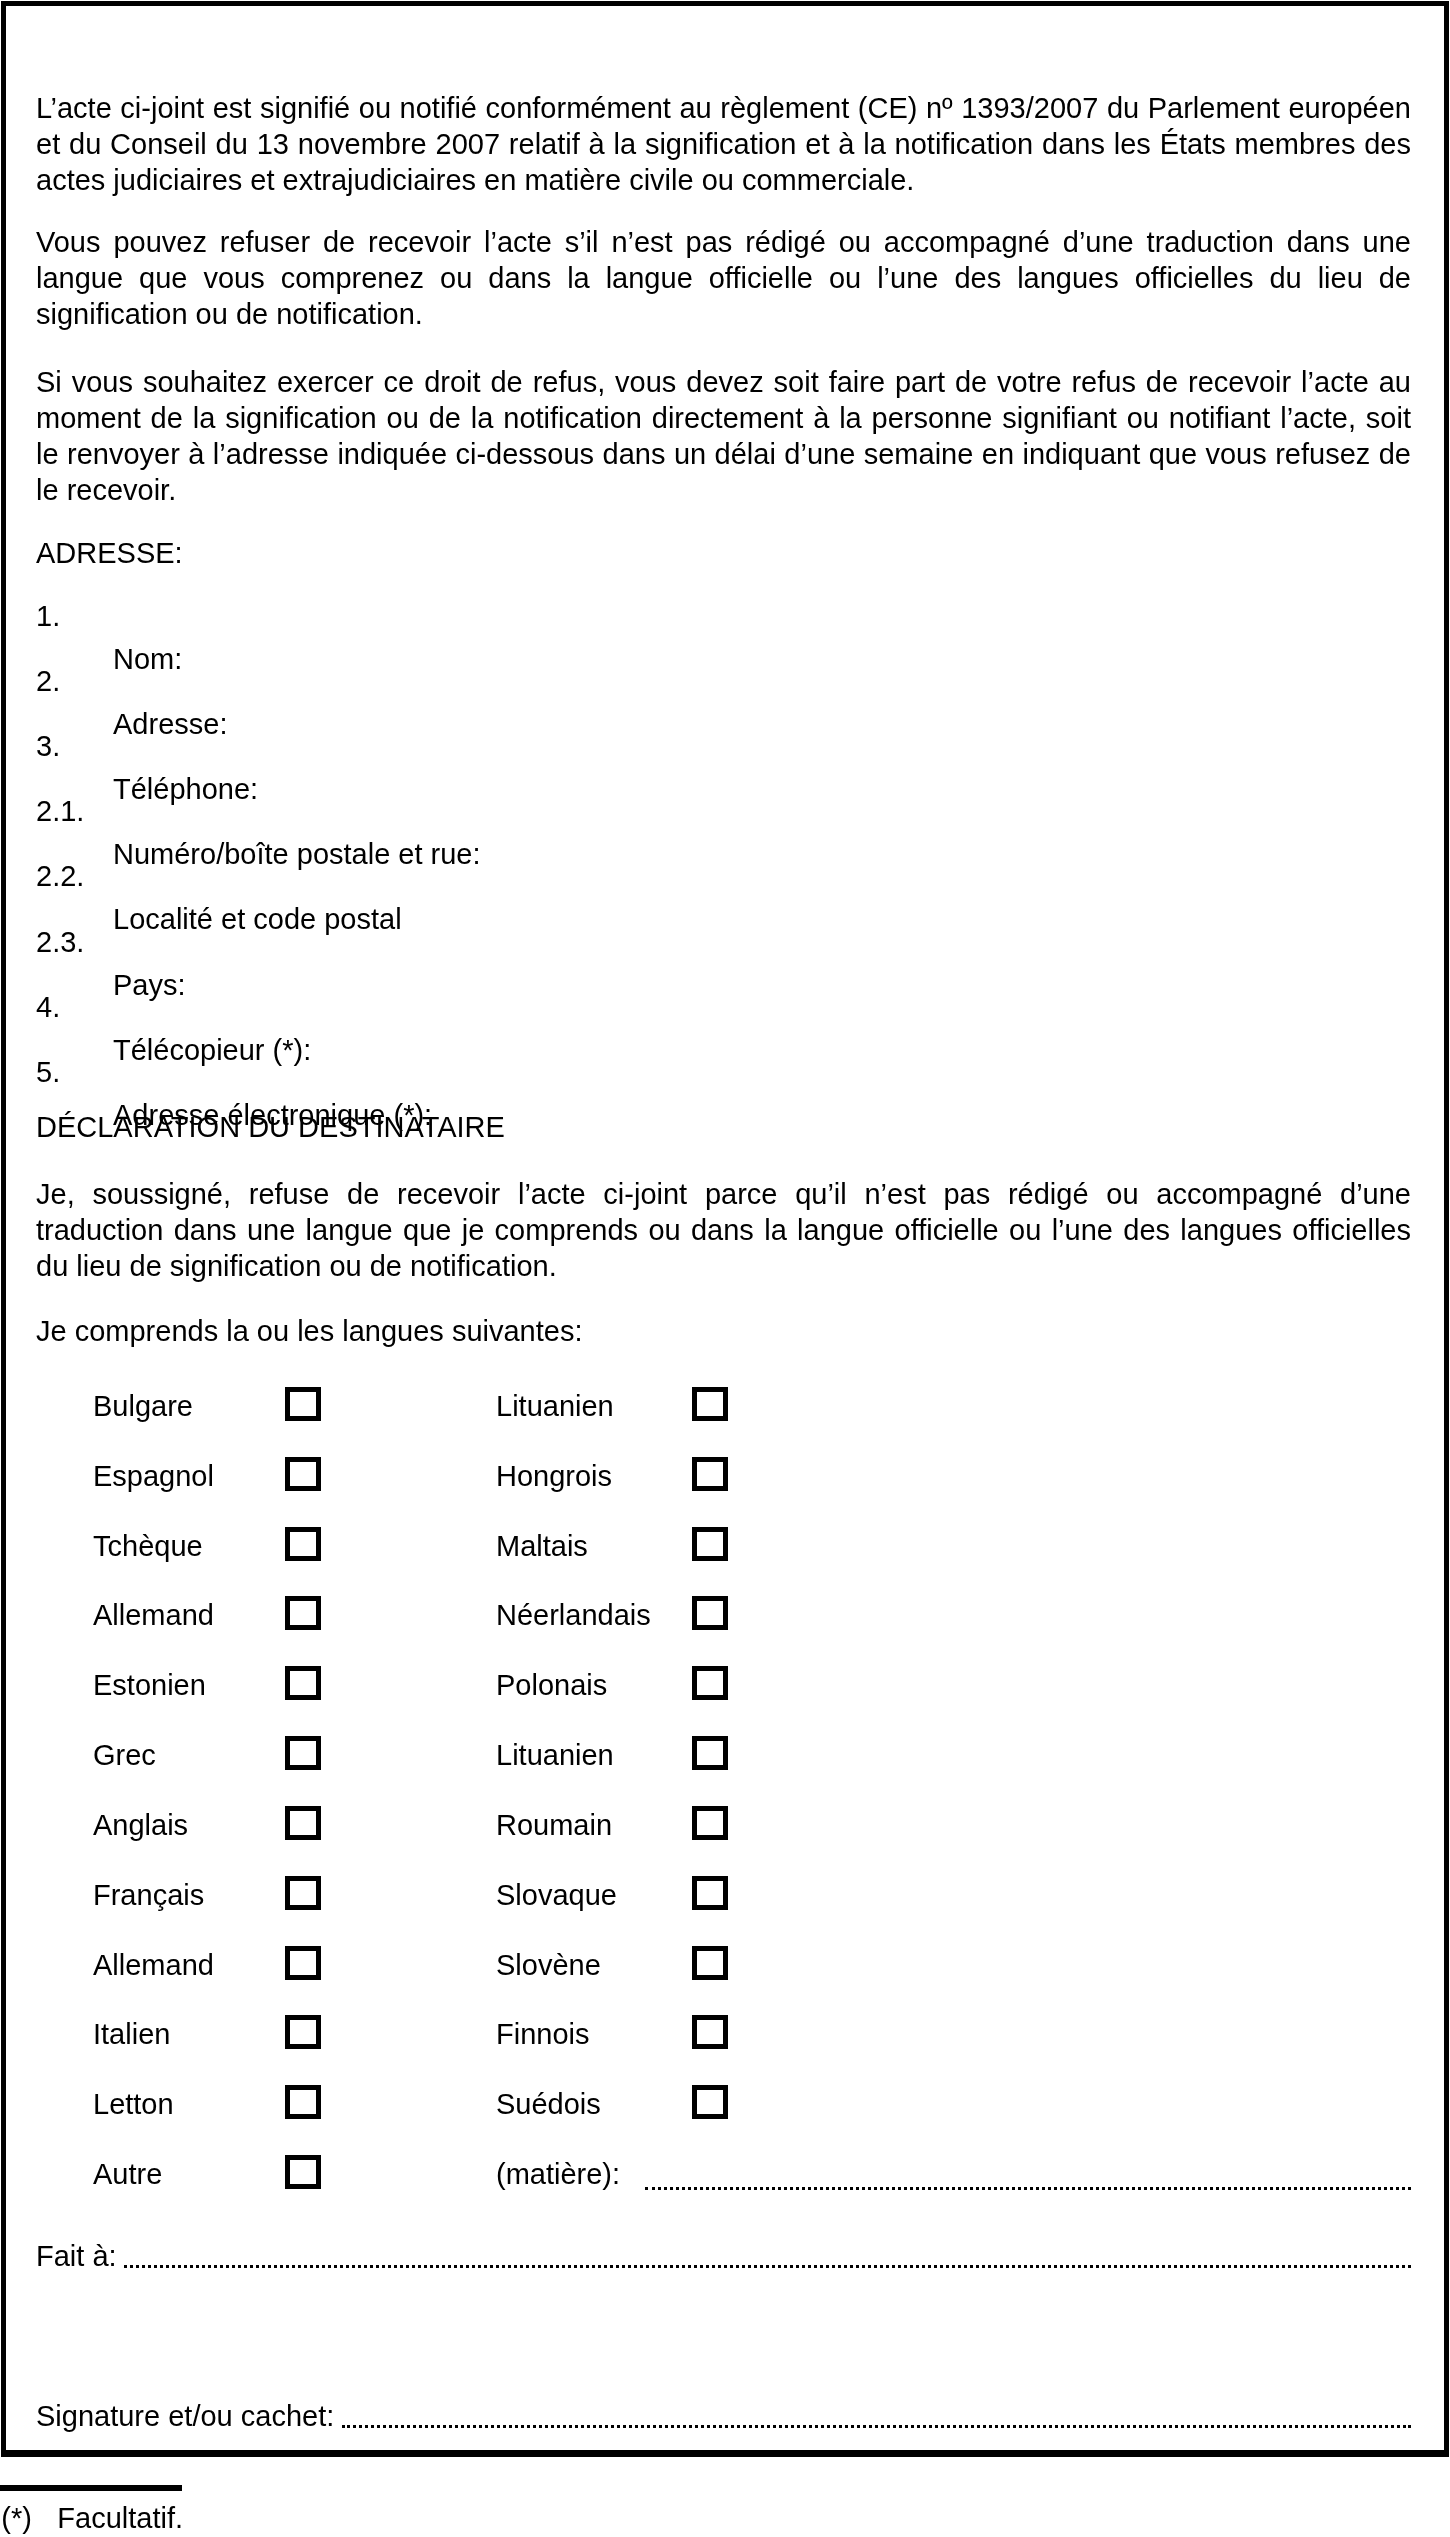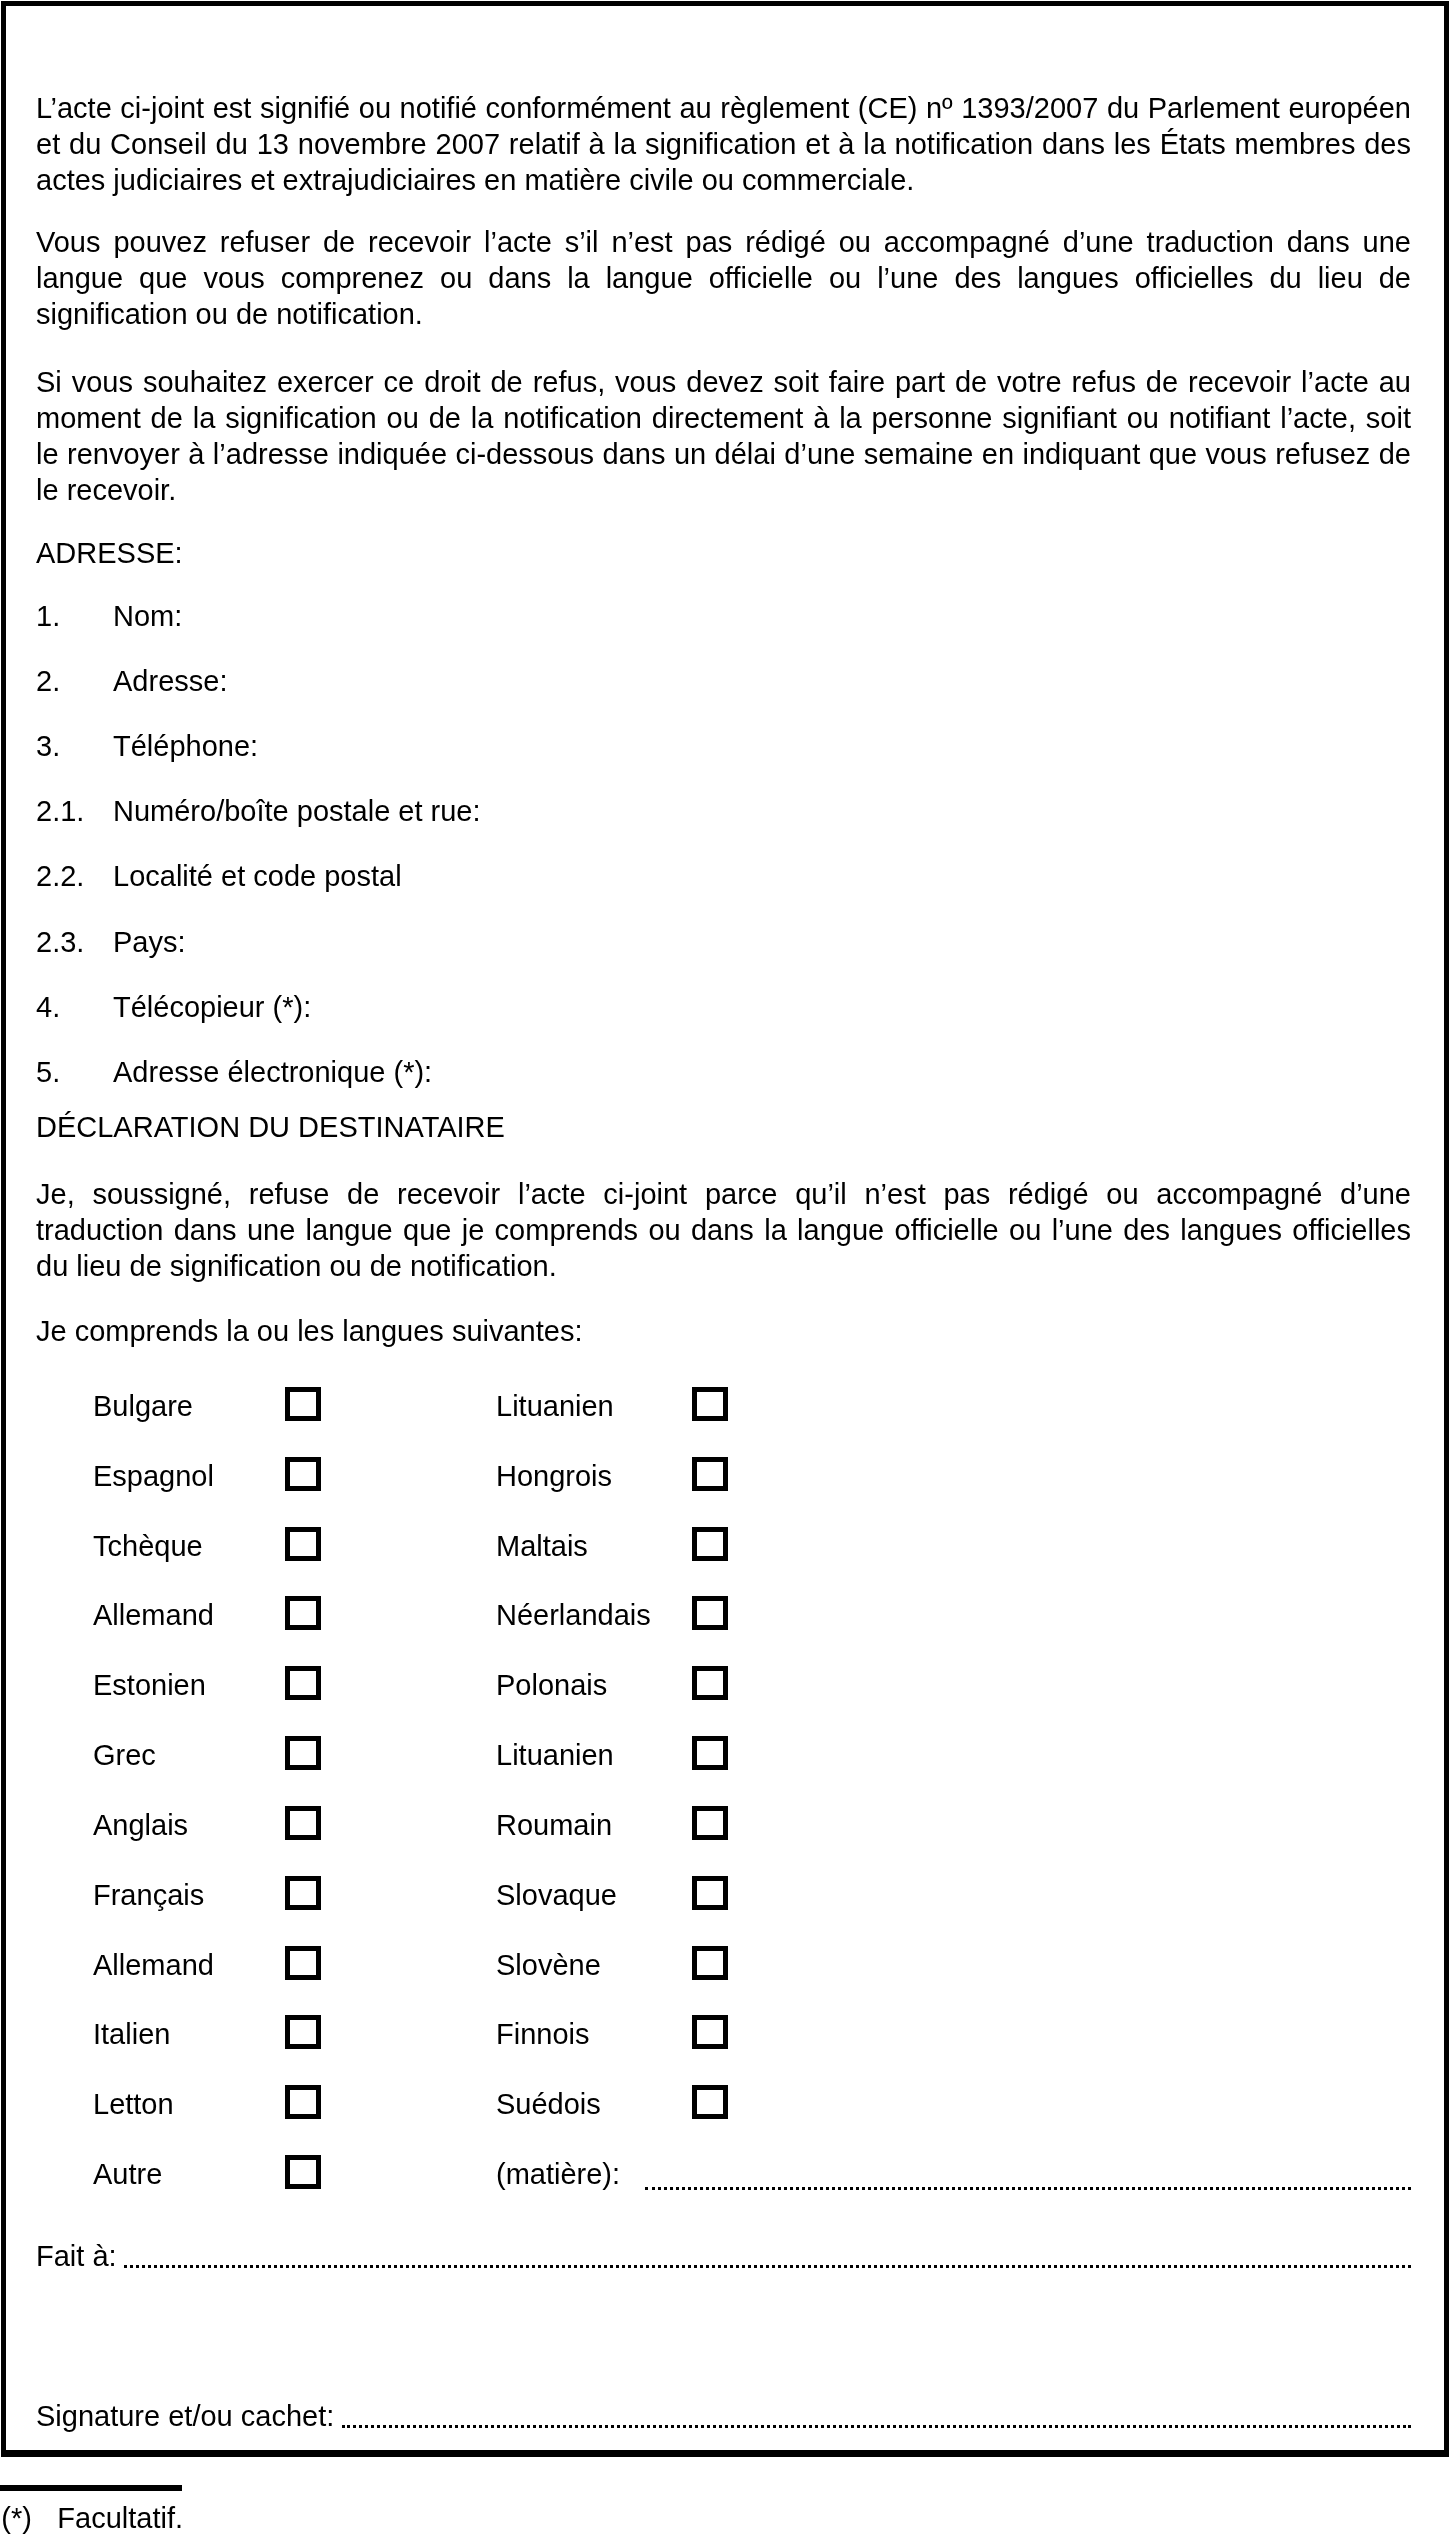--- a/index.html
+++ b/index.html
@@ -17,21 +17,21 @@
     position:absolute;left:1.3px;top:1.3px;
     width:1448px;height:2456px;
     border:5.7px solid #000;
     border-bottom-width:7.7px;
     box-sizing:border-box;
   }
   .blk{position:absolute;left:36px;width:1375px;}
   .just{text-align:justify;}
   .item{position:absolute;left:36px;width:1375px;height:36px;}
   .item .num{position:absolute;left:0;}
-  .item .lbl{position:absolute;left:77px;}
+  .item .lbl{position:absolute;left:77px;margin-top:43px;}
   .lang-row{position:absolute;left:36px;width:1375px;height:36px;}
   .lang-row .l1{position:absolute;left:57px;}
   .lang-row .l2{position:absolute;left:460px;}
   .cb{
     position:absolute;top:-1.3px;
     width:36px;height:34px;
     border:5.1px solid #000;
     box-sizing:border-box;
     background:#fff;
     cursor:pointer;

